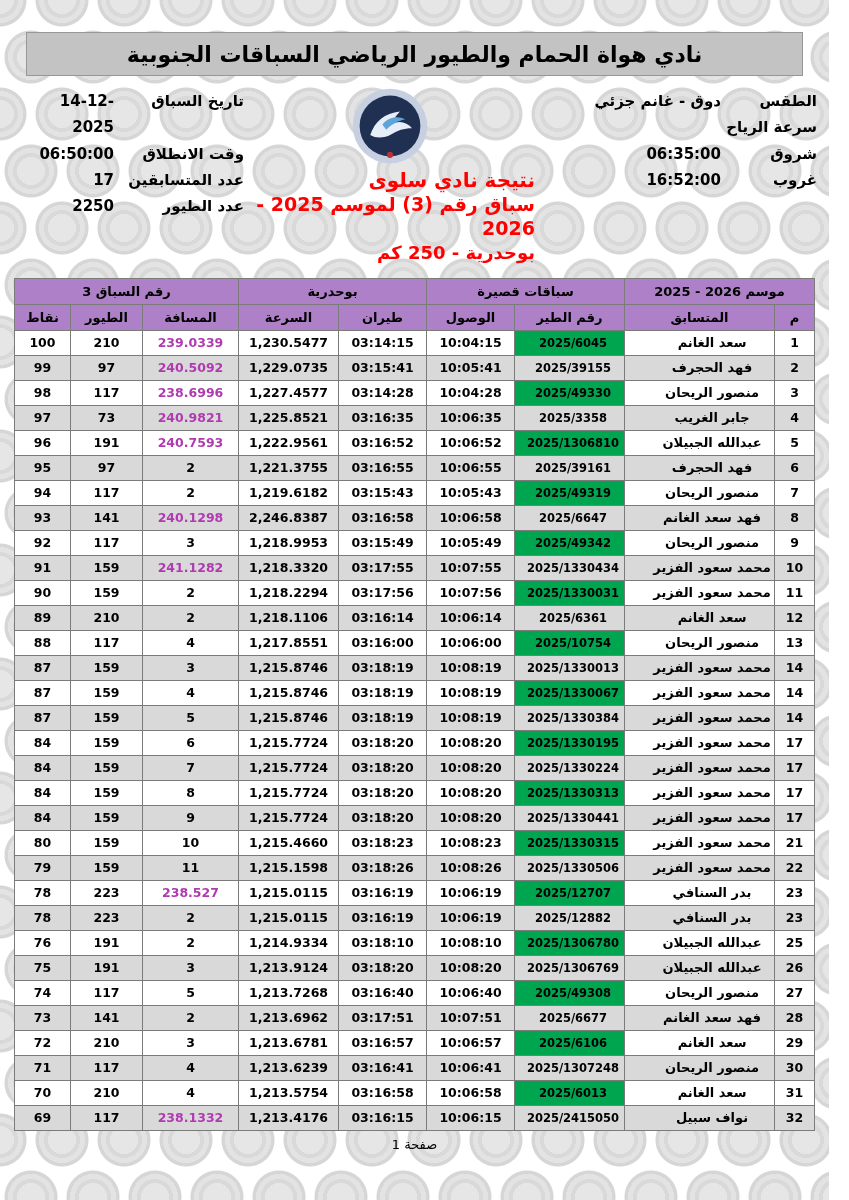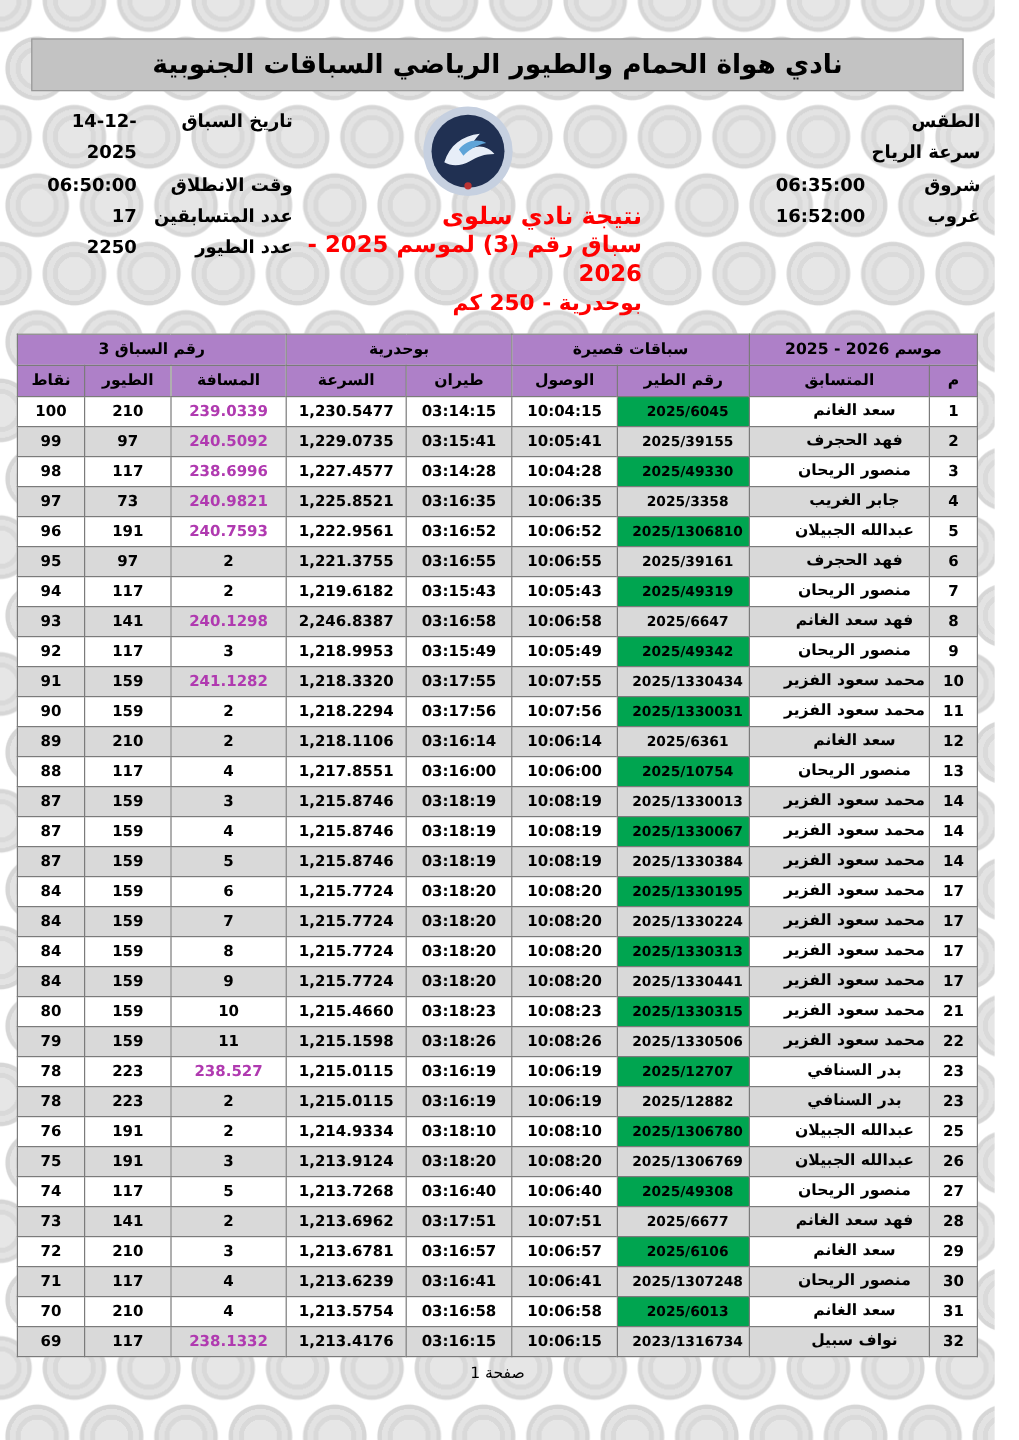--- a/index.html
+++ b/index.html
@@ -84,20 +84,21 @@
 
     <div class="titlebar">
       <span>نادي هواة الحمام والطيور الرياضي السباقات الجنوبية</span>
     </div>
 
     <div class="header">
 
       <div class="hblock weather">
         <div class="irow">
           <span class="ilabel">الطقس</span>
+          <span class="ivalue">دوق - غانم جزئي</span>
         </div>
         <div class="irow">
           <span class="ilabel">سرعة الرياح</span>
         </div>
         <div class="irow">
           <span class="ilabel">شروق</span>
           <span class="ivalue num">06:35:00</span>
         </div>
         <div class="irow">
           <span class="ilabel">غروب</span>
@@ -510,21 +511,21 @@
             <td class="c-time num">10:06:58</td>
             <td class="c-time num">03:16:58</td>
             <td class="c-speed num">1,213.5754</td>
             <td class="c-dist num">4</td>
             <td class="c-birds num">210</td>
             <td class="c-pts num">70</td>
           </tr>
           <tr class="alt">
             <td class="c-rank num">32</td>
             <td class="c-name">نواف سبيل</td>
-            <td class="c-bird num">2023/1316734</td>
+            <td class="c-bird num">2025/2415050</td>
             <td class="c-time num">10:06:15</td>
             <td class="c-time num">03:16:15</td>
             <td class="c-speed num">1,213.4176</td>
             <td class="c-dist num hl">238.1332</td>
             <td class="c-birds num">117</td>
             <td class="c-pts num">69</td>
           </tr>
         </tbody>
     </table>
 

